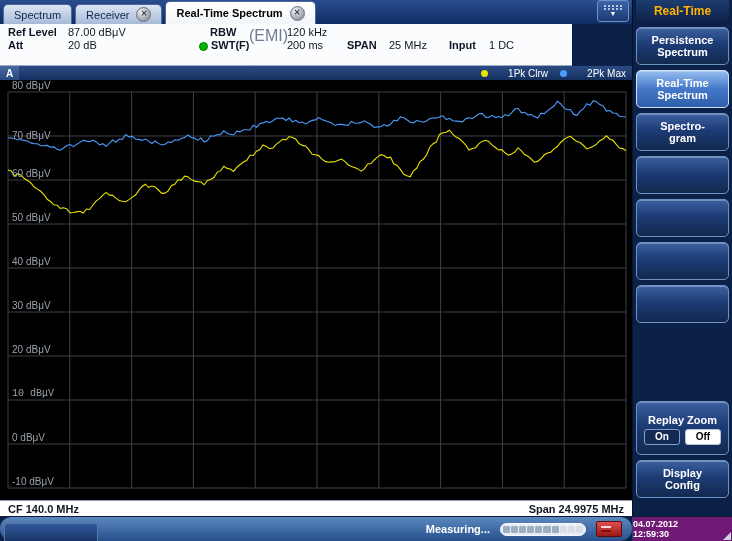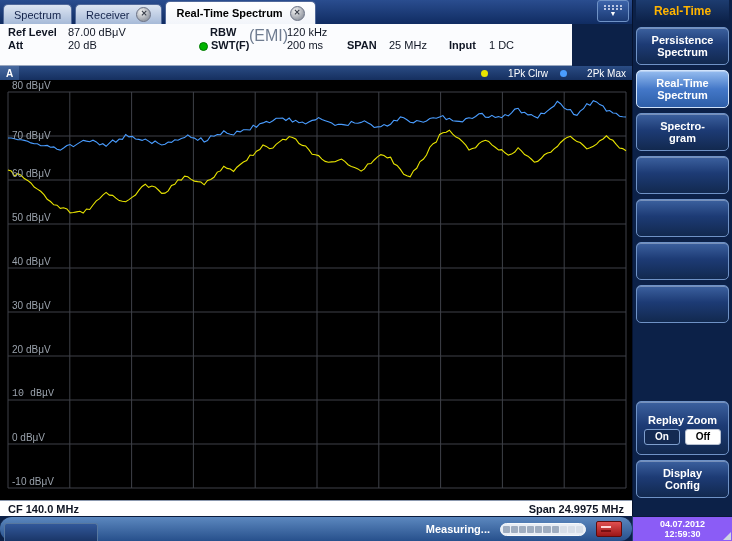--- a/index.html
+++ b/index.html
@@ -57,23 +57,23 @@
   .status-right{margin-left:auto;display:flex;align-items:center;gap:10px;padding-right:10px;}
   .measuring{color:#fff;font-weight:bold;font-size:11px;}
   .progress{width:86px;height:13px;border-radius:7px;background:#e9eef5;border:1px solid #f6f9fc;
             display:flex;gap:1px;padding:2px;box-sizing:border-box;overflow:hidden;}
   .pseg{flex:1;border-radius:1px;background:#d7dee8;}
   .pseg.filled{background:#9fadc0;}
   .dev-icon{width:24px;height:14px;border-radius:2px;background:linear-gradient(#e05050,#9c1616);
             border:1px solid #5e0c0c;position:relative;}
   .dev-icon:after{content:"";position:absolute;left:4px;top:4px;width:10px;height:2px;background:#ffd7d7;
             box-shadow:0 4px 0 #7a1010;}
-  .datebox{position:absolute;left:632px;top:516px;width:100px;height:25px;background:#8b5cf6;
+  .datebox{position:absolute;left:632px;top:516px;width:100px;height:25px;background:#701a75;
            border-top:1px solid #0a1a3a;border-left:1px solid #23406e;box-sizing:border-box;
-           display:flex;flex-direction:column;align-items:center;justify-content:center;
+           display:flex;flex-direction:column;align-items:flex-start;justify-content:center;
            color:#fff;font-size:9px;font-weight:bold;line-height:1.15;}
   .datebox:after{content:"";position:absolute;right:1px;bottom:1px;width:0;height:0;
            border-left:8px solid transparent;border-bottom:8px solid #cfd6e2;}
   
   .sidebar{position:absolute;left:632px;top:0;width:100px;height:516px;background:#0c2148;
            border-left:1px solid #05122e;box-sizing:border-box;display:flex;flex-direction:column;
            padding:0 3px 18px 3px;}
   .sb-title{height:22px;flex:0 0 auto;display:flex;align-items:center;justify-content:center;
             color:#ffb400;font-weight:bold;font-size:12px;background:linear-gradient(#1d3c70,#0c2148);}
   .softkey{flex:0 0 auto;height:36px;margin-top:5px;border-radius:5px;cursor:pointer;

